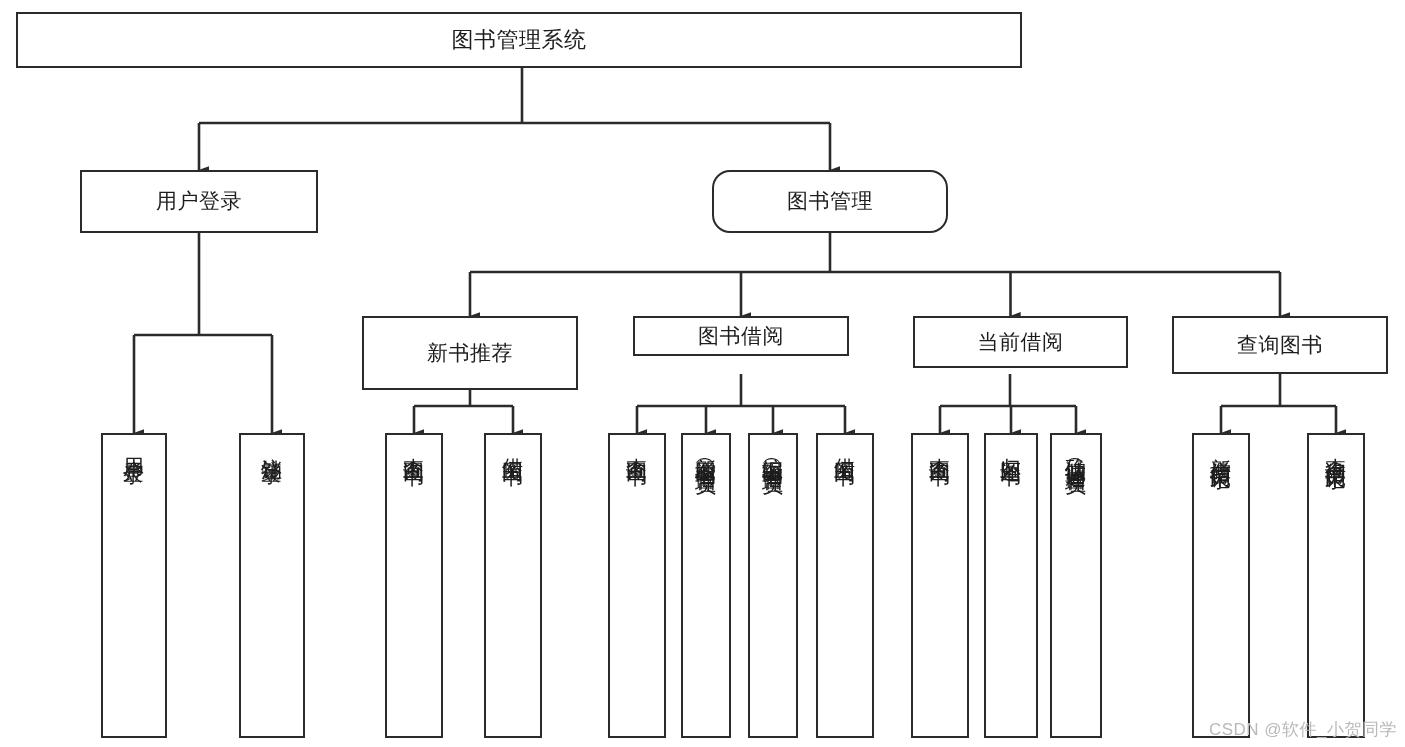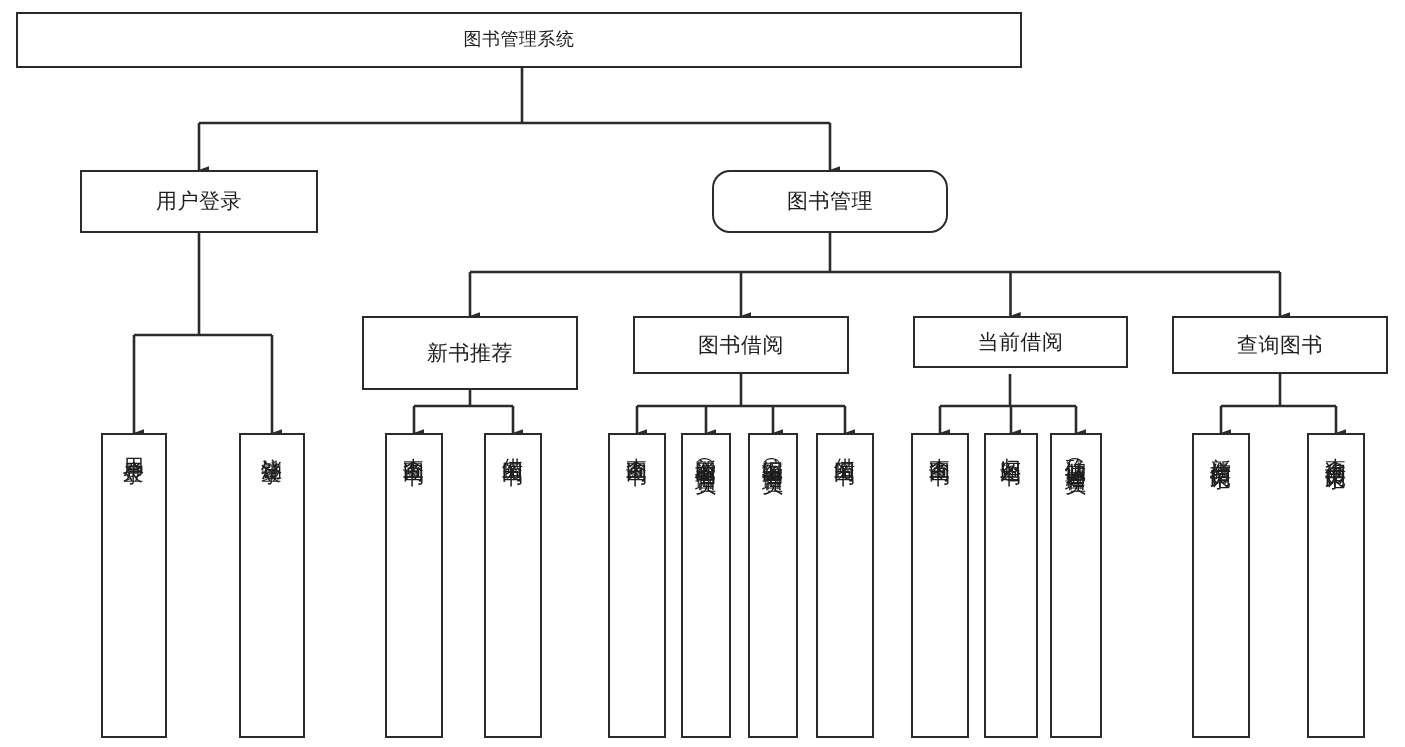--- a/index.html
+++ b/index.html
@@ -27,21 +27,21 @@
     color:#1d1d1d;
     text-align:center;
     line-height:1.18;
     white-space:nowrap;
     letter-spacing:.5px;
   }
   .node.horizontal .node-label{
     writing-mode:horizontal-tb;
     font-size:21px;
   }
-  .node.root .node-label{font-size:18px;}
+  .node.root .node-label{font-size:22px;}
   .node.vertical{
     align-items:flex-start;
     justify-content:center;
     padding-top:6px;
   }
   .node.vertical .node-label{
     writing-mode:vertical-rl;
     text-orientation:upright;
     font-size:21px;
     letter-spacing:2.5px;
@@ -111,21 +111,21 @@
       </div>
       <div class="node horizontal" style="left: 80px; top: 170px; width: 238px; height: 63px;">
         <span class="node-label">用户登录</span>
       </div>
       <div class="node horizontal" style="left: 712px; top: 170px; width: 236px; height: 63px; border-radius: 18px;">
         <span class="node-label">图书管理</span>
       </div>
       <div class="node horizontal" style="left: 362px; top: 316px; width: 216px; height: 74px;">
         <span class="node-label">新书推荐</span>
       </div>
-      <div class="node horizontal" style="left: 633px; top: 316px; width: 216px; height: 58px;">
+      <div class="node horizontal" style="left: 633px; top: 316px; width: 216px; height: 40px;">
         <span class="node-label">图书借阅</span>
       </div>
       <div class="node horizontal" style="left: 903px; top: 316px; width: 215px; height: 52px; margin-left: 10px;">
         <span class="node-label">当前借阅</span>
       </div>
       <div class="node horizontal" style="left: 1172px; top: 316px; width: 216px; height: 58px;">
         <span class="node-label">查询图书</span>
       </div>
       <div class="node vertical" style="left: 101px; top: 433px; width: 66px; height: 305px;">
         <span class="node-label">用户登录</span>
@@ -160,13 +160,14 @@
       <div class="node vertical" style="left: 1050px; top: 433px; width: 52px; height: 305px;">
         <span class="node-label">确认归还（管理员）</span>
       </div>
       <div class="node vertical" style="left: 1192px; top: 433px; width: 58px; height: 305px;">
         <span class="node-label">新增借阅记录</span>
       </div>
       <div class="node vertical" style="left: 1307px; top: 433px; width: 58px; height: 305px;">
         <span class="node-label">查询借阅记录</span>
       </div>
     </div>
+  <div class="watermark">CSDN @软件_小贺同学</div>
 </div>
 
 </body></html>

